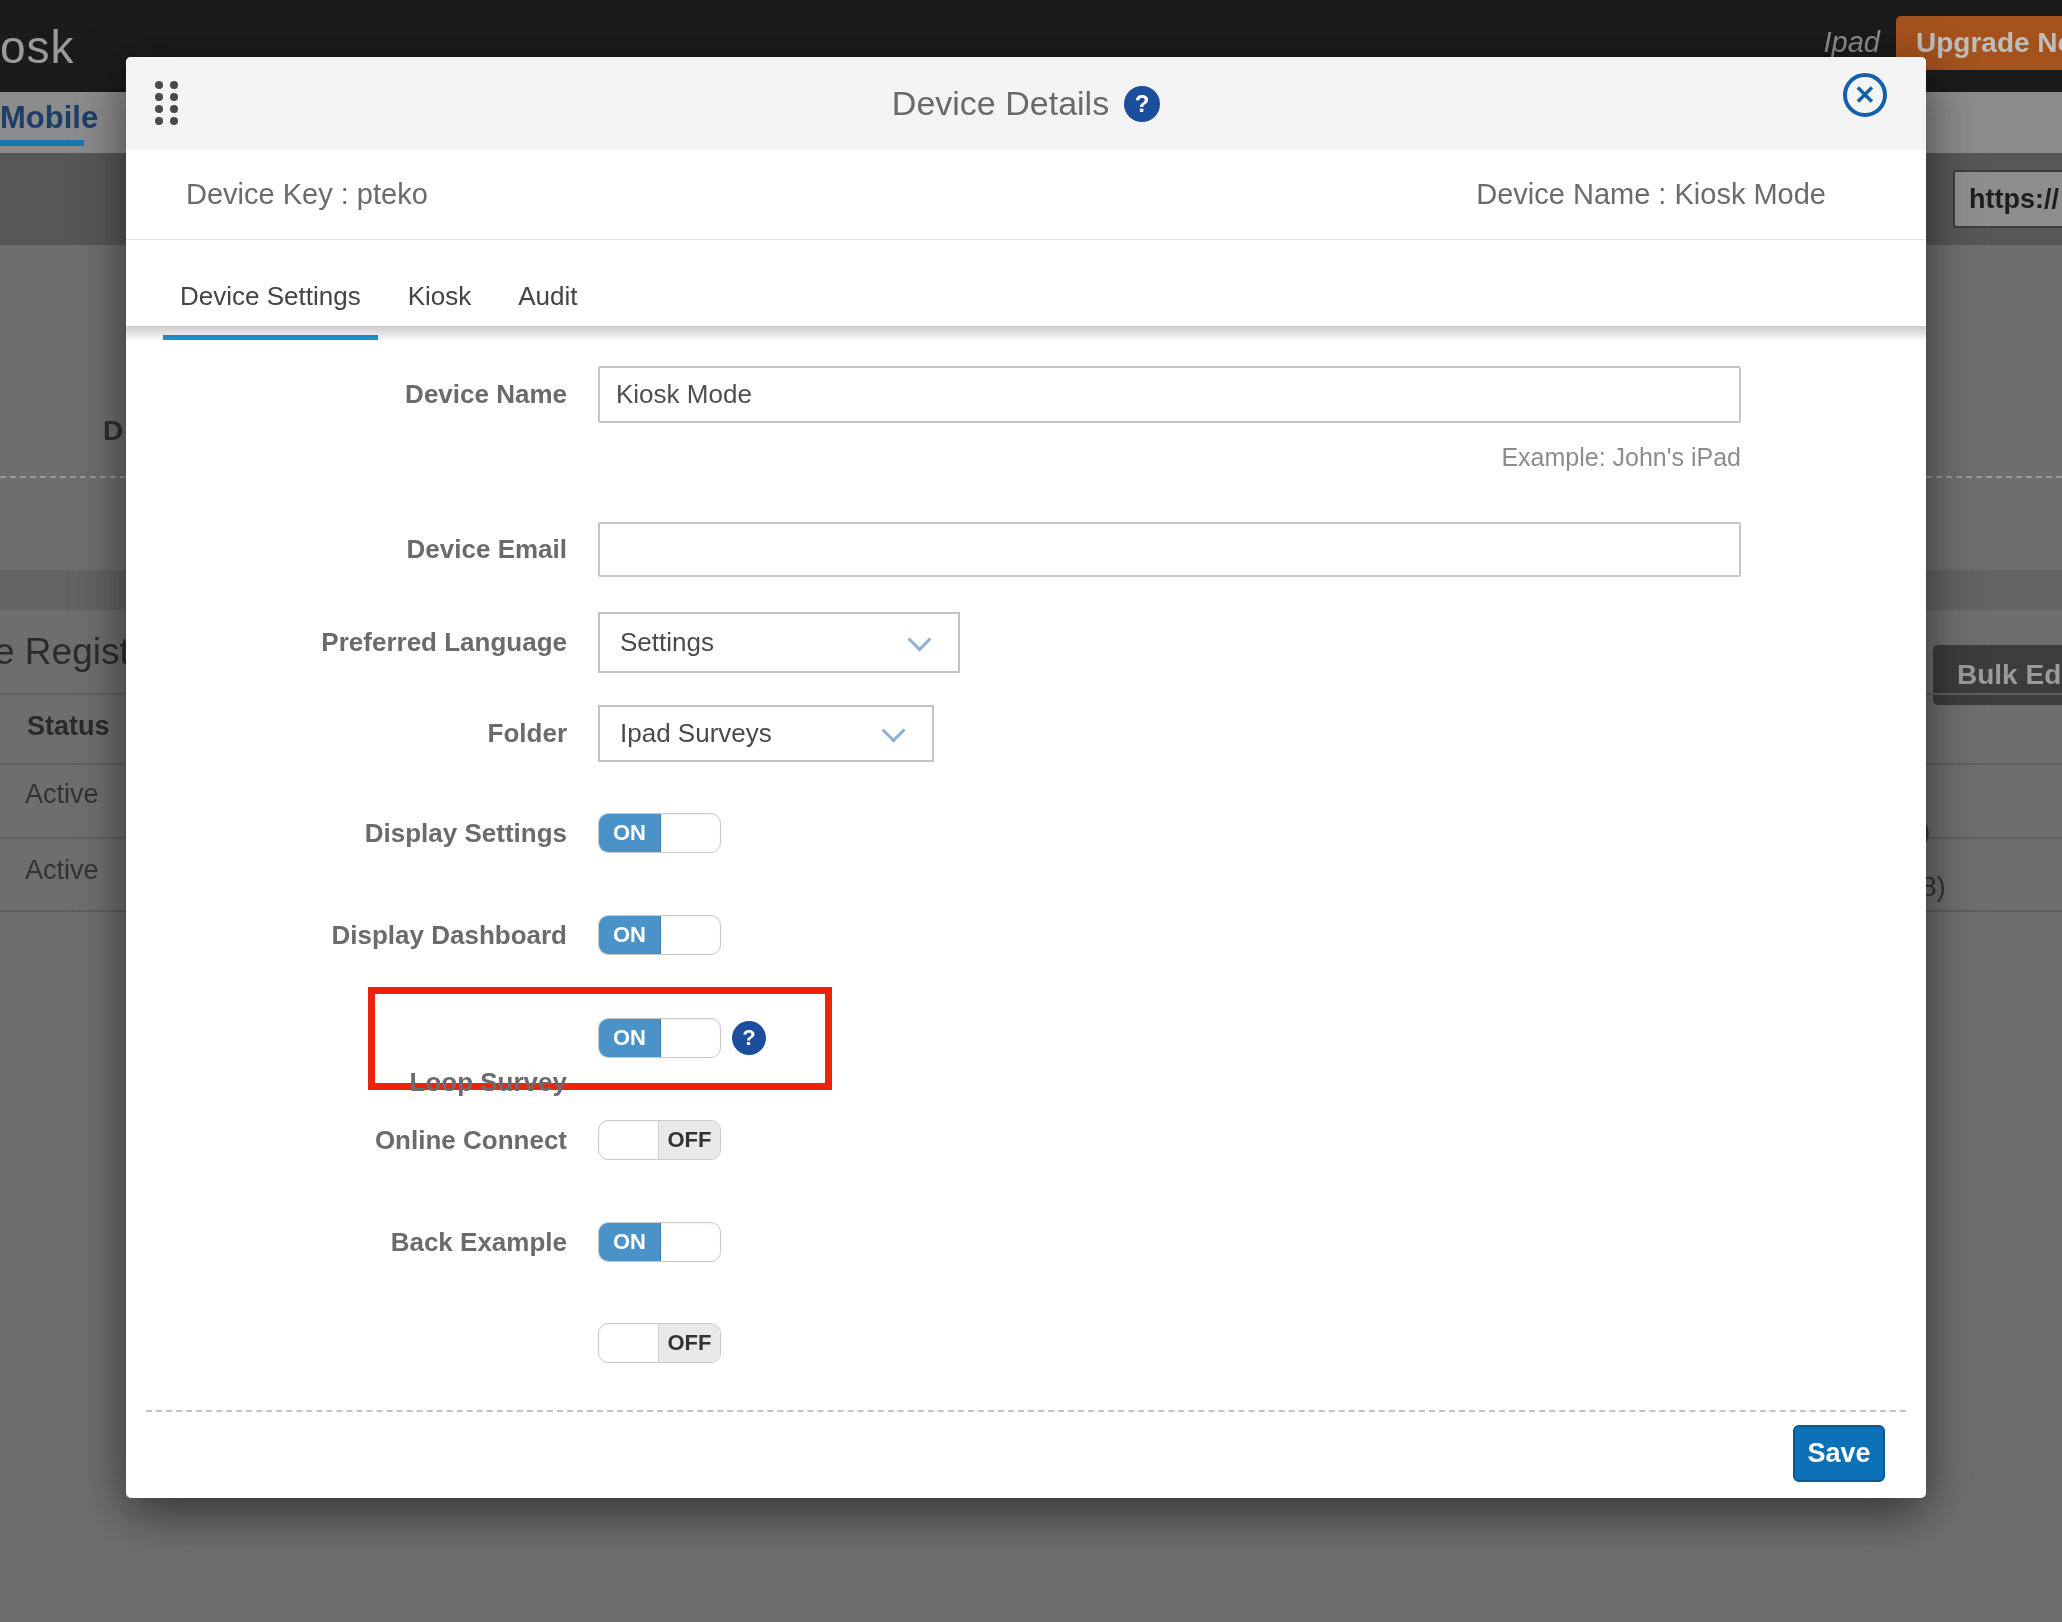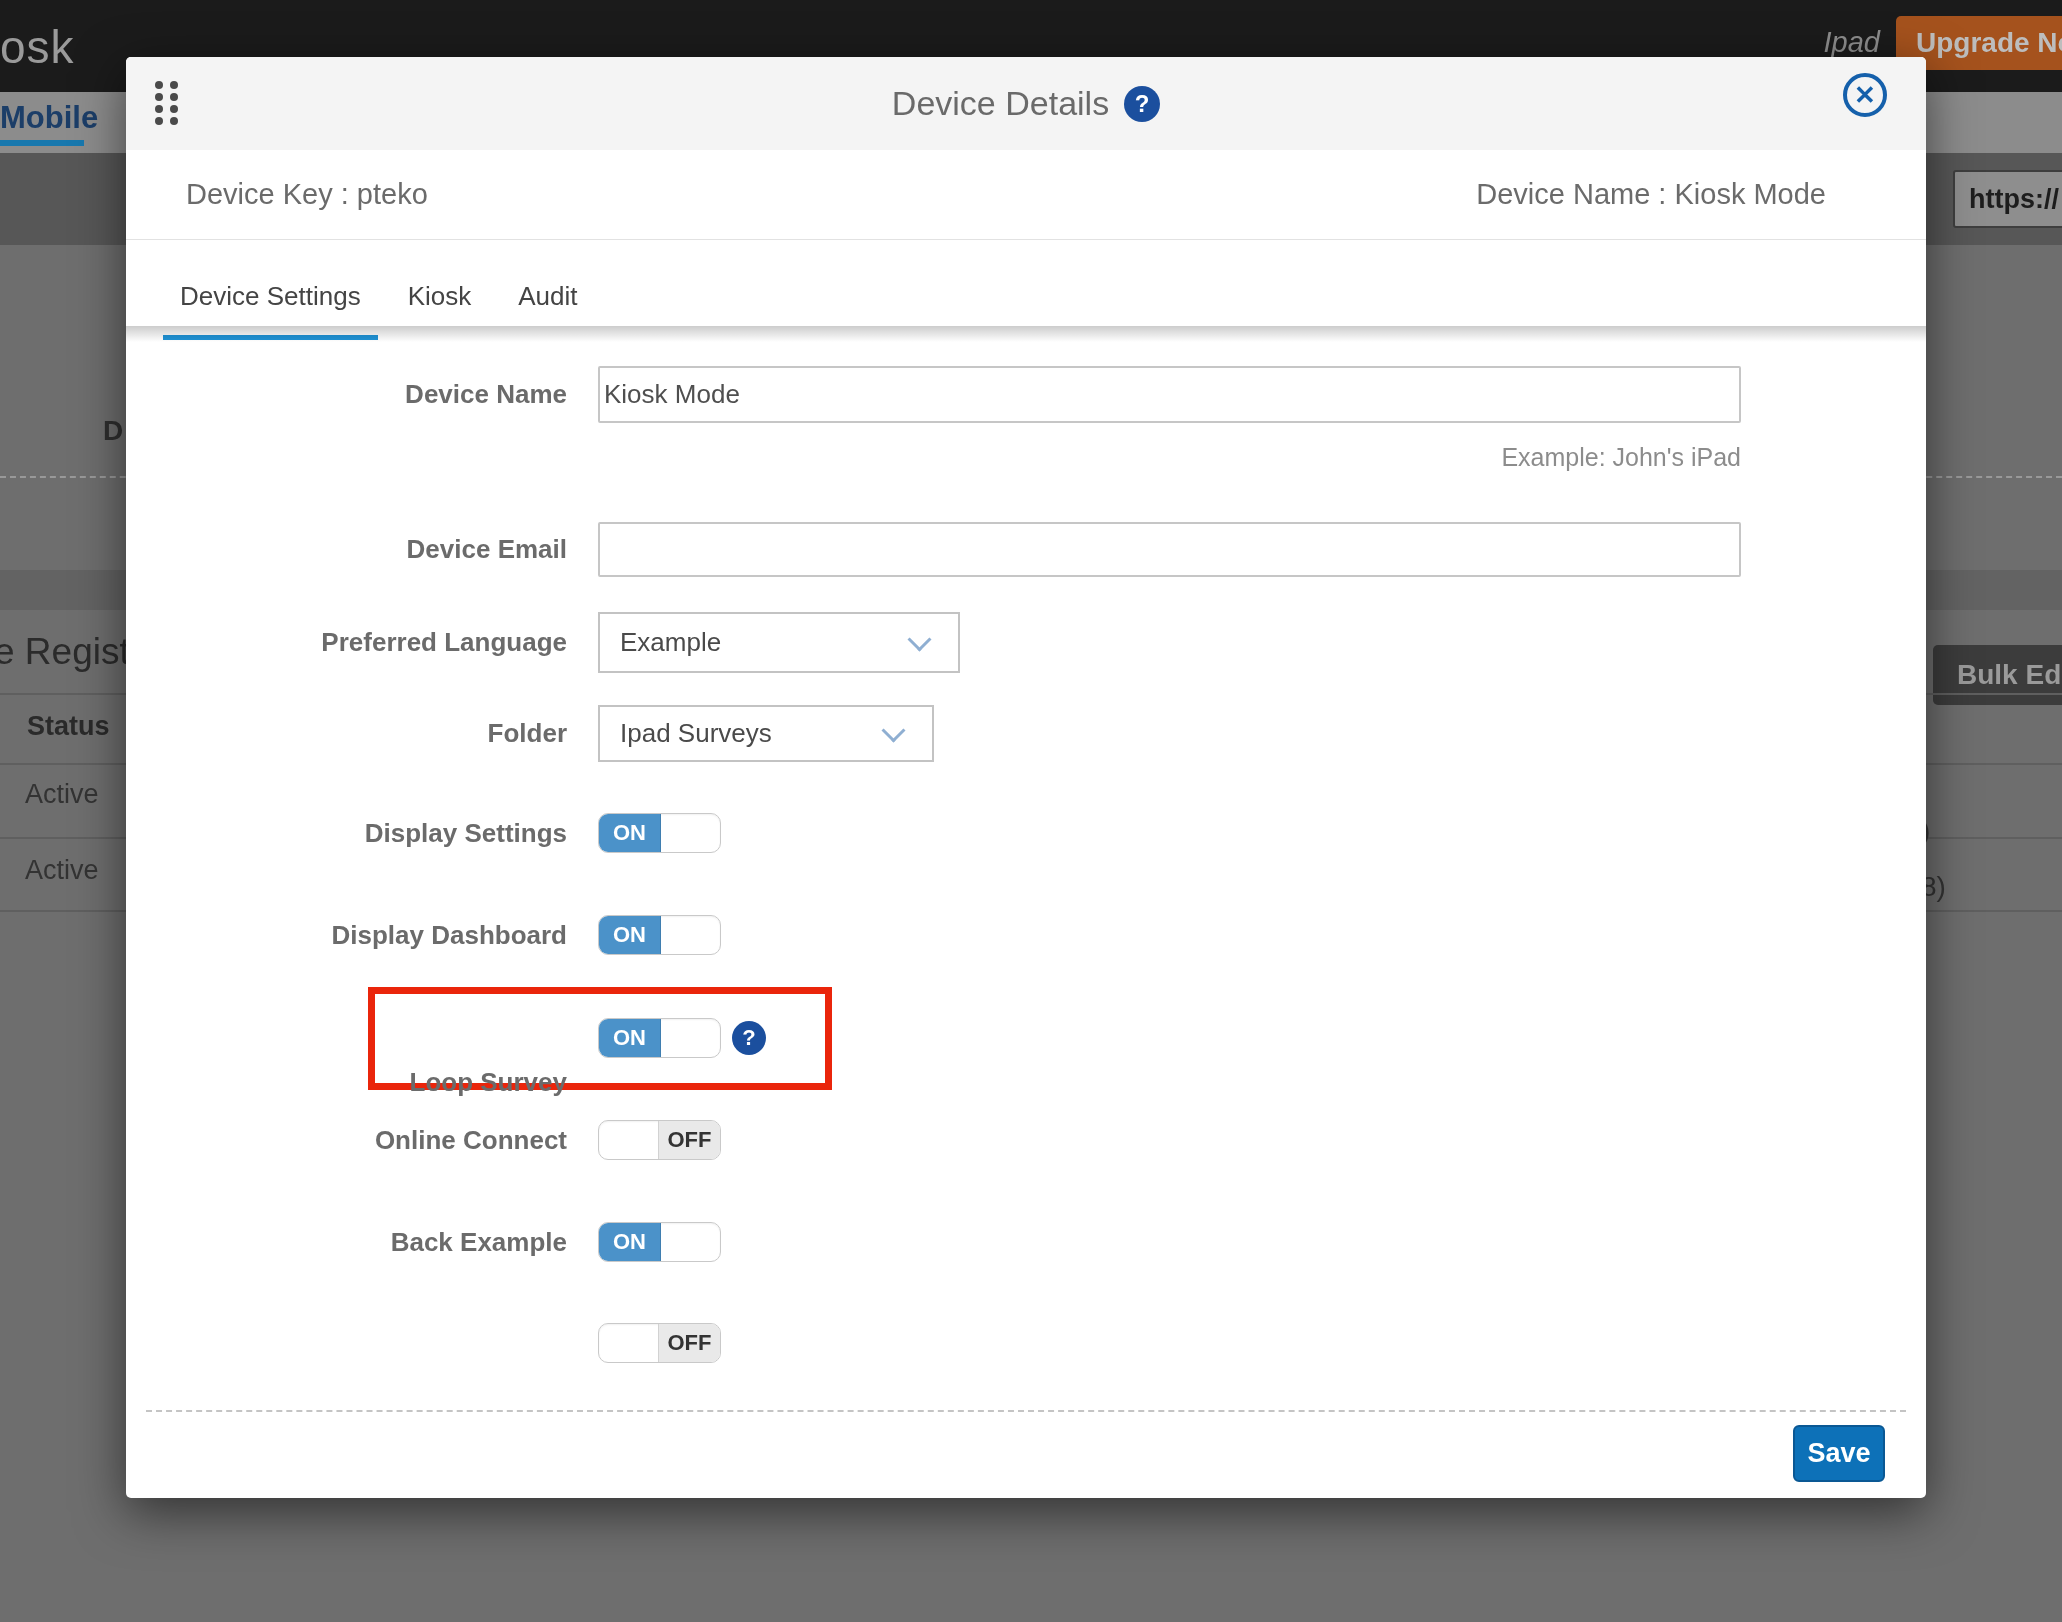--- a/index.html
+++ b/index.html
@@ -66,21 +66,21 @@
     display:flex; align-items:center; cursor:pointer; }
   .m-tab .tab-underline { position:absolute; left:0; right:0; bottom:-14px; height:5px;
     background:#1f93d6; }
   .m-tabshadow { left:0; top:269px; width:1800px; height:16px;
     background:linear-gradient(to bottom, rgba(0,0,0,0.20), rgba(0,0,0,0)); }
 
   .flabel { left:0; width:441px; height:40px; display:flex; align-items:center;
     justify-content:flex-end; font-size:26px; font-weight:bold; color:#6b6b6b; }
   .m-input { left:472px; width:1143px; height:57px; border:2px solid #c6c6c6;
     border-radius:2px; background:#ffffff; font-family:"Liberation Sans",sans-serif;
-    font-size:26px; color:#4f4f4f; padding-left:4px; outline:none; }
+    font-size:26px; color:#4f4f4f; padding-left:16px; outline:none; }
   .m-hint { left:472px; top:386px; width:1143px; text-align:right; font-size:25px; color:#8c8c8c; }
   .m-select { left:472px; height:61px; border:2px solid #c3c3c3; background:#ffffff;
     display:flex; align-items:center; padding-left:20px; font-size:26px; color:#4a4a4a;
     cursor:pointer; }
   .chevron { position:absolute; right:30px; top:50%; width:17px; height:17px;
     border-right:3px solid #8fafd2; border-bottom:3px solid #8fafd2;
     transform:translateY(-70%) rotate(45deg); }
   .toggle { left:472px; width:123px; height:40px; border:1px solid #c9c9c9; border-radius:10px;
     background:#ffffff; cursor:pointer; box-shadow:inset 0 1px 2px rgba(0,0,0,0.06); }
   .toggle .half { position:absolute; top:0; bottom:0; width:62px; display:flex;
@@ -174,21 +174,21 @@
 
   <div class="abs flabel" style="top:309px; height:57px;">Device Name</div>
   <input class="abs m-input" style="top: 309px;" value="Kiosk Mode">
   <div class="abs m-hint">Example: John's iPad</div>
 
   <div class="abs flabel" style="top:465px; height:55px;">Device Email</div>
   <input class="abs m-input" style="top: 465px; height: 55px;" value="">
 
   <div class="abs flabel" style="top:555px; height:61px;">Preferred Language</div>
   <div class="abs m-select" style="top:555px; width:362px;">
-    <span>Example</span>
+    <span>Settings</span>
     <span class="chevron"></span>
   </div>
 
   <div class="abs m-select" style="top:648px; width:336px; height:57px;">
     <span>Ipad Surveys</span>
     <span class="chevron"></span>
   </div>
   <div class="abs flabel" style="top:648px; height:57px;">Folder</div>
 
   <div class="abs red-box"></div>

